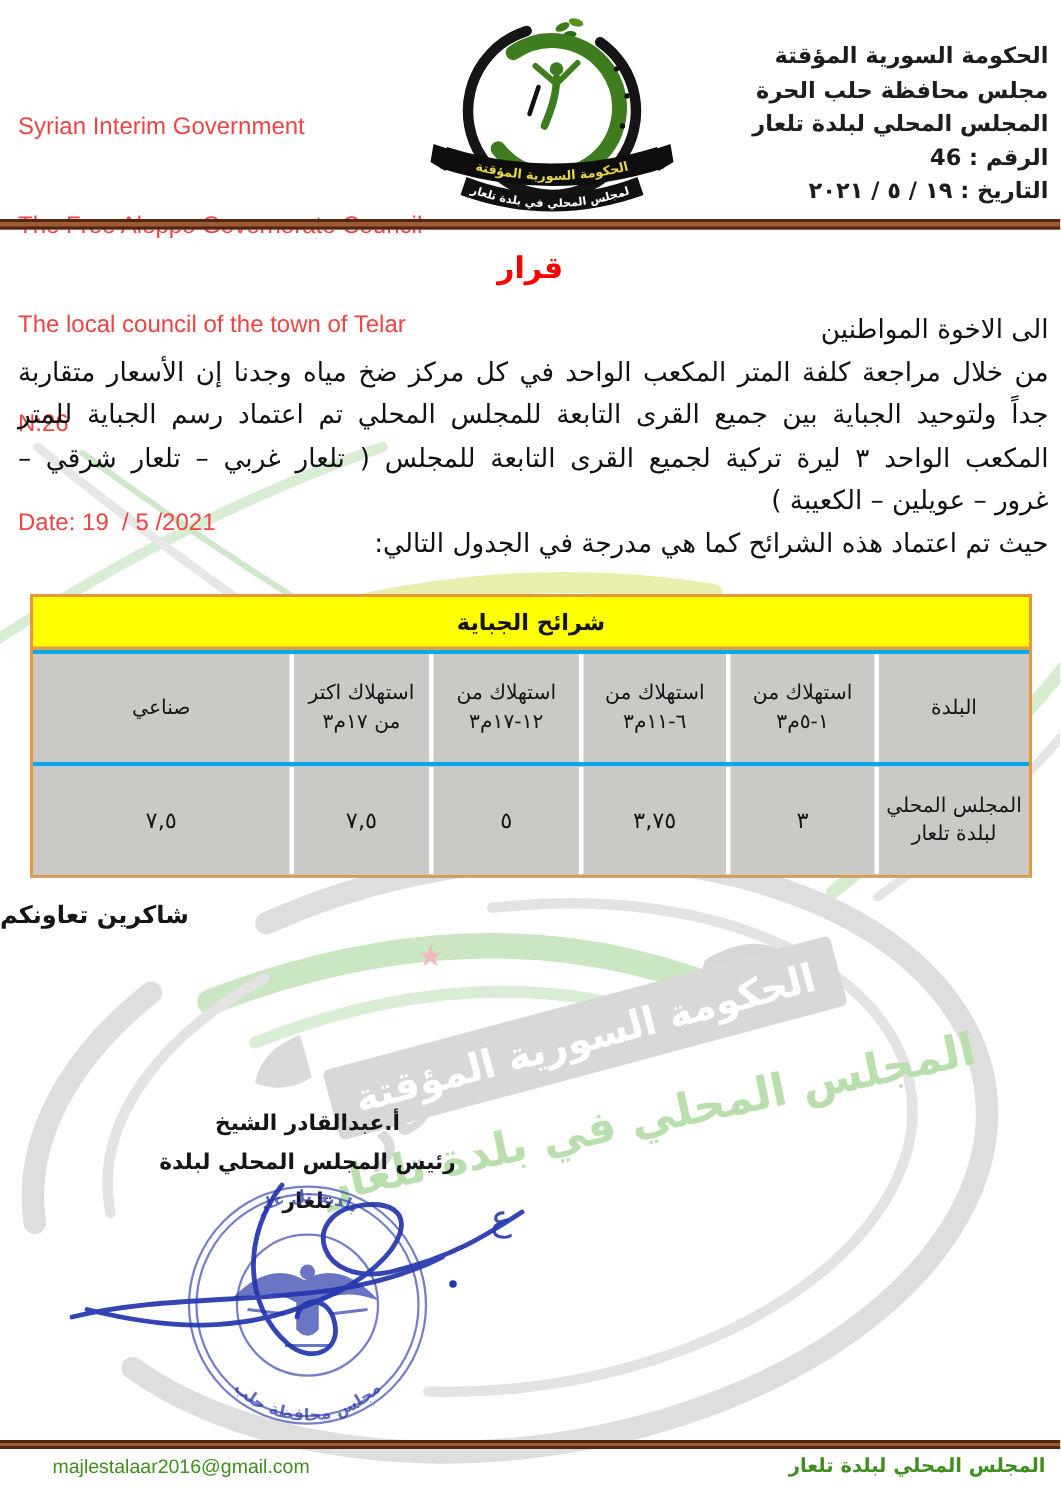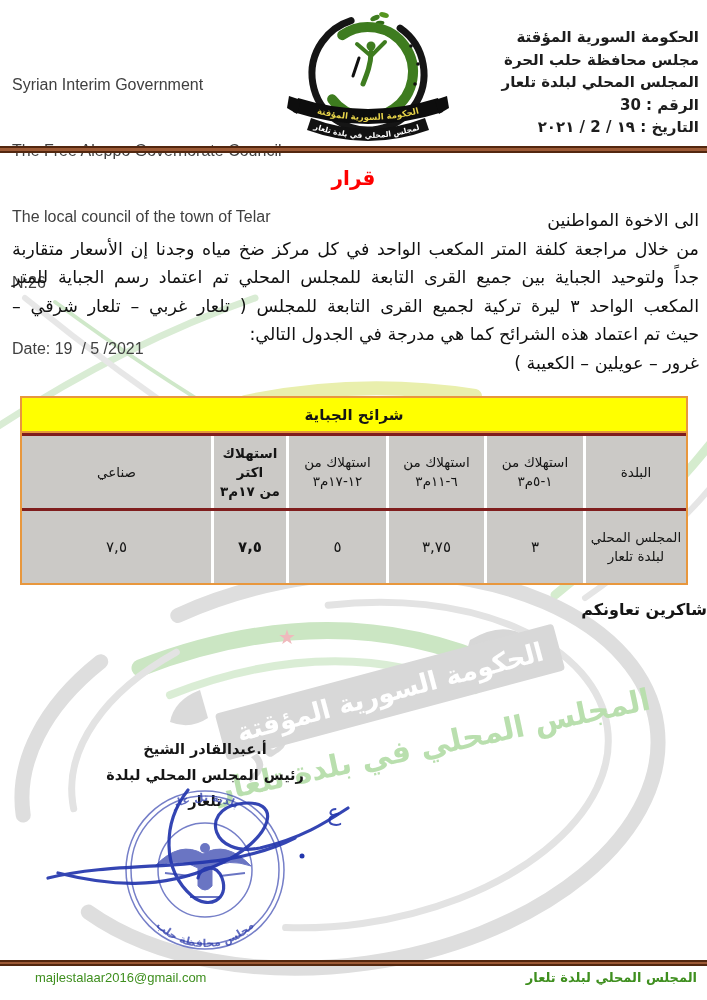--- a/index.html
+++ b/index.html
@@ -3,54 +3,54 @@
 <meta charset="utf-8">
 <style>
   html,body{margin:0;padding:0;background:#fff;}
   .page{position:relative;width:707px;height:1000px;background:#fff;overflow:hidden;
         font-family:"DejaVu Sans",sans-serif;color:#151515;}
   .bg{position:absolute;left:0;top:0;z-index:0;}
   .layer{position:absolute;z-index:2;}
 
   
   .hdr-en{left:12px;top:30px;font-family:"Liberation Sans",sans-serif;
-          font-size:16px;line-height:22px;color:#404040;white-space:pre;}
+          font-size:16px;line-height:22px;color:#ef4444;white-space:pre;}
   .hdr-ar{right:8px;top:26px;direction:rtl;text-align:right;font-weight:bold;
           font-size:15px;line-height:22.5px;color:#1d1d1d;}
   .logo{position:absolute;left:283px;top:6px;z-index:2;}
 
   .rule{position:absolute;left:0;right:0;background:var(--rule-brown);
         border-top:2px solid var(--rule-brown-dark);
         border-bottom:2px solid var(--rule-brown-dark);z-index:2;}
   .rule-top{top:146px;height:3px;}
   .rule-bottom{top:960px;height:2px;}
 
   .decree{position:absolute;left:0;right:0;top:166px;text-align:center;z-index:2;
           color:var(--title-red);font-weight:bold;font-size:20px;}
 
   .body{position:absolute;left:12px;right:8px;top:206px;z-index:2;direction:rtl;
         font-size:17.5px;line-height:28.5px;color:#111;}
   .jline{text-align:justify;text-align-last:justify;}
   .rline{text-align:right;}
 
   
   .ttable{position:absolute;left:20px;top:396px;width:664px;z-index:2;
-          border:2px solid var(--table-border);background:#7f1d1d;direction:rtl;}
+          border:2px solid var(--table-border);background:#0ea5e9;direction:rtl;}
   .t-title{height:33px;background:var(--table-yellow);display:flex;align-items:center;
            justify-content:center;font-weight:600;font-size:15px;
            border-bottom:2px solid var(--table-border);}
   .t-row{display:flex;direction:rtl;gap:3px;background:#fff;margin-top:3px;}
   .tcell{background:var(--cell-gray);display:flex;align-items:center;justify-content:center;
          text-align:center;white-space:pre-line;height:72px;font-size:13.5px;line-height:19px;}
   .t-data .tcell{font-size:15px;}
   .t-data .w-balda{font-size:13.5px;}
   .w-balda{width:100px;} .w-a{width:96px;} .w-b{width:95px;} .w-c{width:97px;}
-  .w-d{width:72px;font-weight:bold;} .w-fill{flex:1;text-align:center;}
-
-  .thanks{position:absolute;left:0;right:0;top:600px;text-align:right;z-index:2;
+  .w-d{width:90px;} .w-fill{flex:1;text-align:center;}
+
+  .thanks{position:absolute;left:0;right:0;top:600px;text-align:left;z-index:2;
           font-weight:bold;font-size:16px;}
 
   .sig{position:absolute;left:105px;top:736px;width:200px;z-index:2;direction:rtl;
        text-align:center;font-weight:bold;font-size:14.5px;line-height:26px;}
   .stamp{position:absolute;left:40px;top:778px;z-index:3;}
 
   .f-email{left:35px;top:970px;font-family:"Liberation Sans",sans-serif;
            font-weight:normal;font-size:13px;color:var(--footer-green);}
   .f-council{right:10px;top:970px;direction:rtl;font-weight:bold;font-size:13px;
              color:var(--footer-green);}
@@ -127,35 +127,35 @@
     </text>
     <text font-size="7.5" fill="#ffffff" font-weight="bold">
       <textPath href="#lg2" startOffset="50%" text-anchor="middle">المجلس المحلي في بلدة تلعار</textPath>
     </text>
   </svg>
 
   <div class="layer hdr-ar">
     <div>الحكومة السورية المؤقتة</div>
     <div>مجلس محافظة حلب الحرة</div>
     <div>المجلس المحلي لبلدة تلعار</div>
-    <div>الرقم : 30</div>
-    <div>التاريخ : ١٩ / 2 / ٢٠٢١</div>
+    <div>الرقم : 46</div>
+    <div>التاريخ : ١٩ / ٥ / ٢٠٢١</div>
   </div>
 
   <div class="rule rule-top"></div>
 
   <div class="decree">قرار</div>
 
   <div class="body">
     <div class="rline">الى الاخوة المواطنين</div>
     <div class="jline">من خلال مراجعة كلفة المتر المكعب الواحد في كل مركز ضخ مياه وجدنا إن الأسعار متقاربة</div>
     <div class="jline">جداً ولتوحيد الجباية بين جميع القرى التابعة للمجلس المحلي تم اعتماد رسم الجباية للمتر</div>
     <div class="jline">المكعب الواحد ٣ ليرة تركية لجميع القرى التابعة للمجلس ( تلعار غربي – تلعار شرقي –</div>
+    <div class="rline">غرور – عويلين – الكعيبة )</div>
     <div class="rline">حيث تم اعتماد هذه الشرائح كما هي مدرجة في الجدول التالي:</div>
-    <div class="rline">غرور – عويلين – الكعيبة )</div>
   </div>
 
   <div class="ttable">
     <div class="t-title">شرائح الجباية</div>
     <div class="t-row t-head">
       <div class="tcell w-balda">البلدة</div>
       <div class="tcell w-a">استهلاك من
 ١-٥م٣</div>
       <div class="tcell w-b">استهلاك من
 ٦-١١م٣</div>

